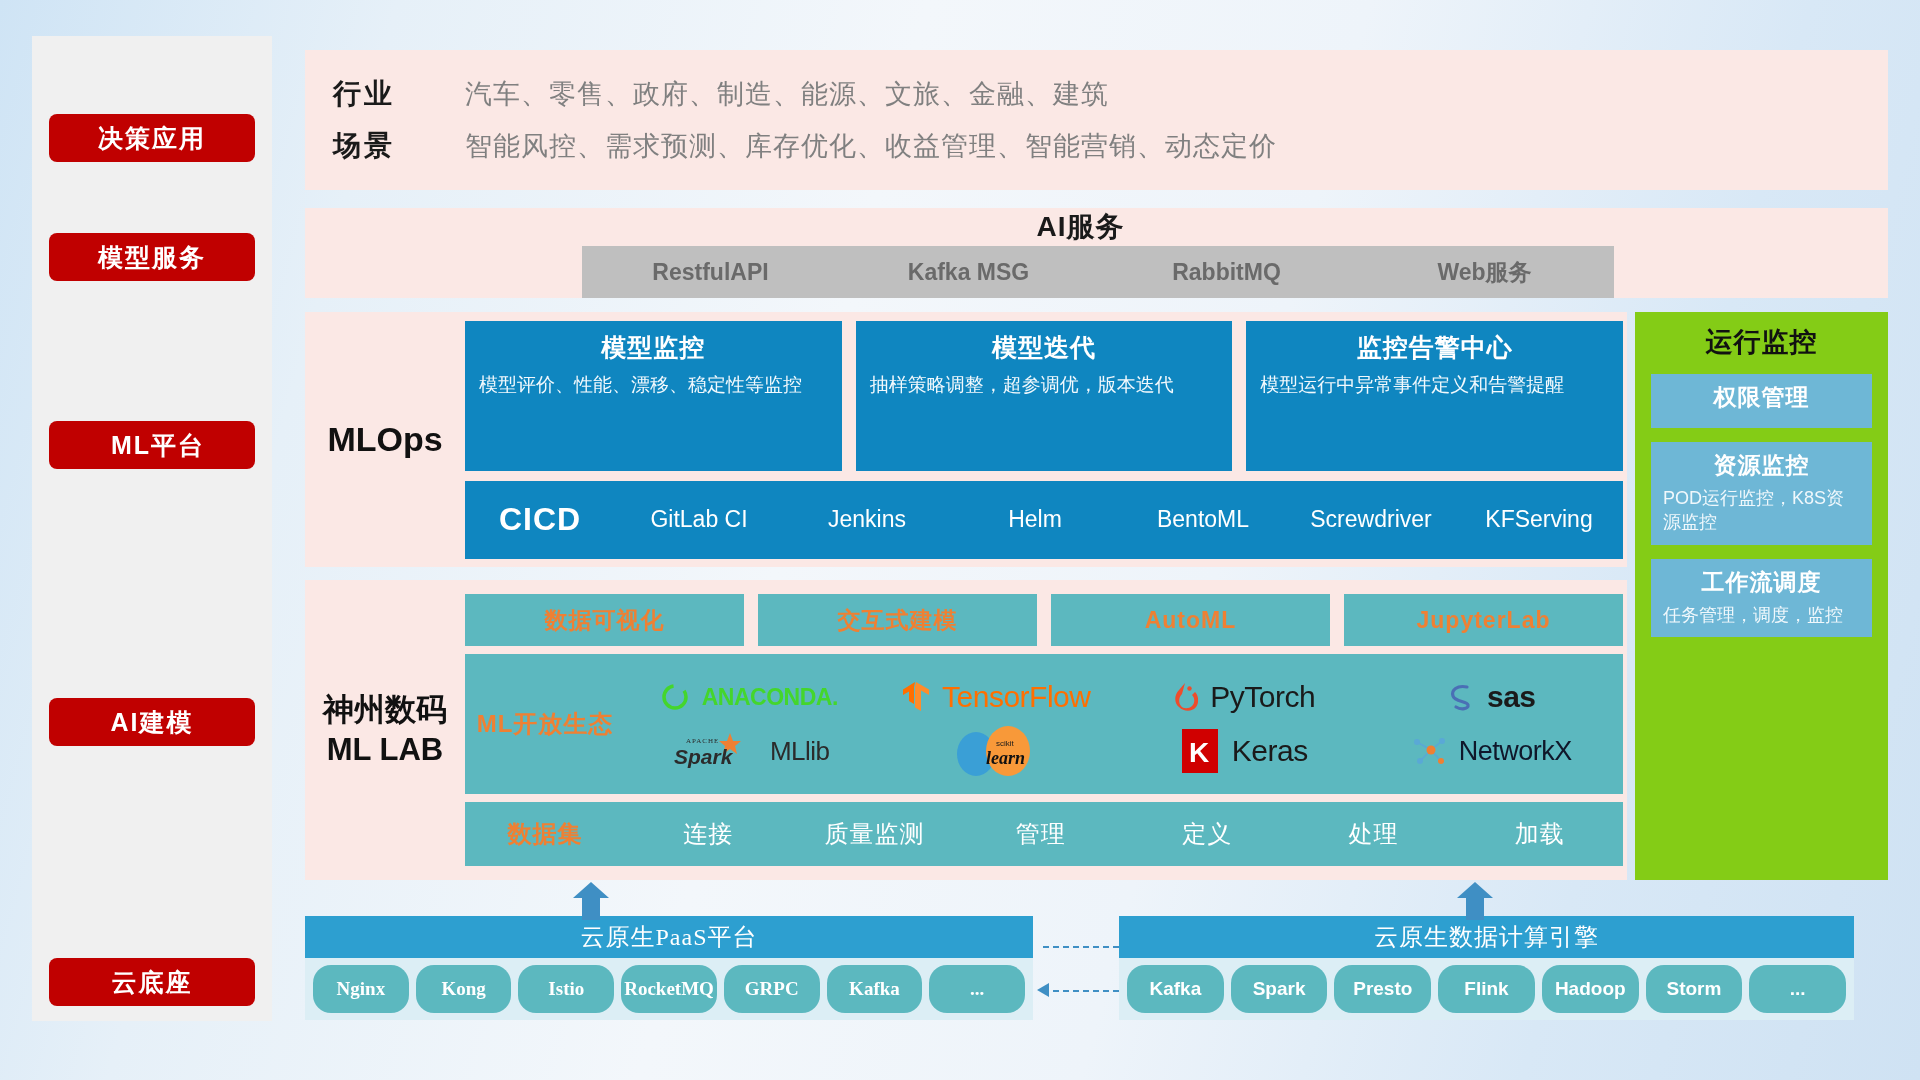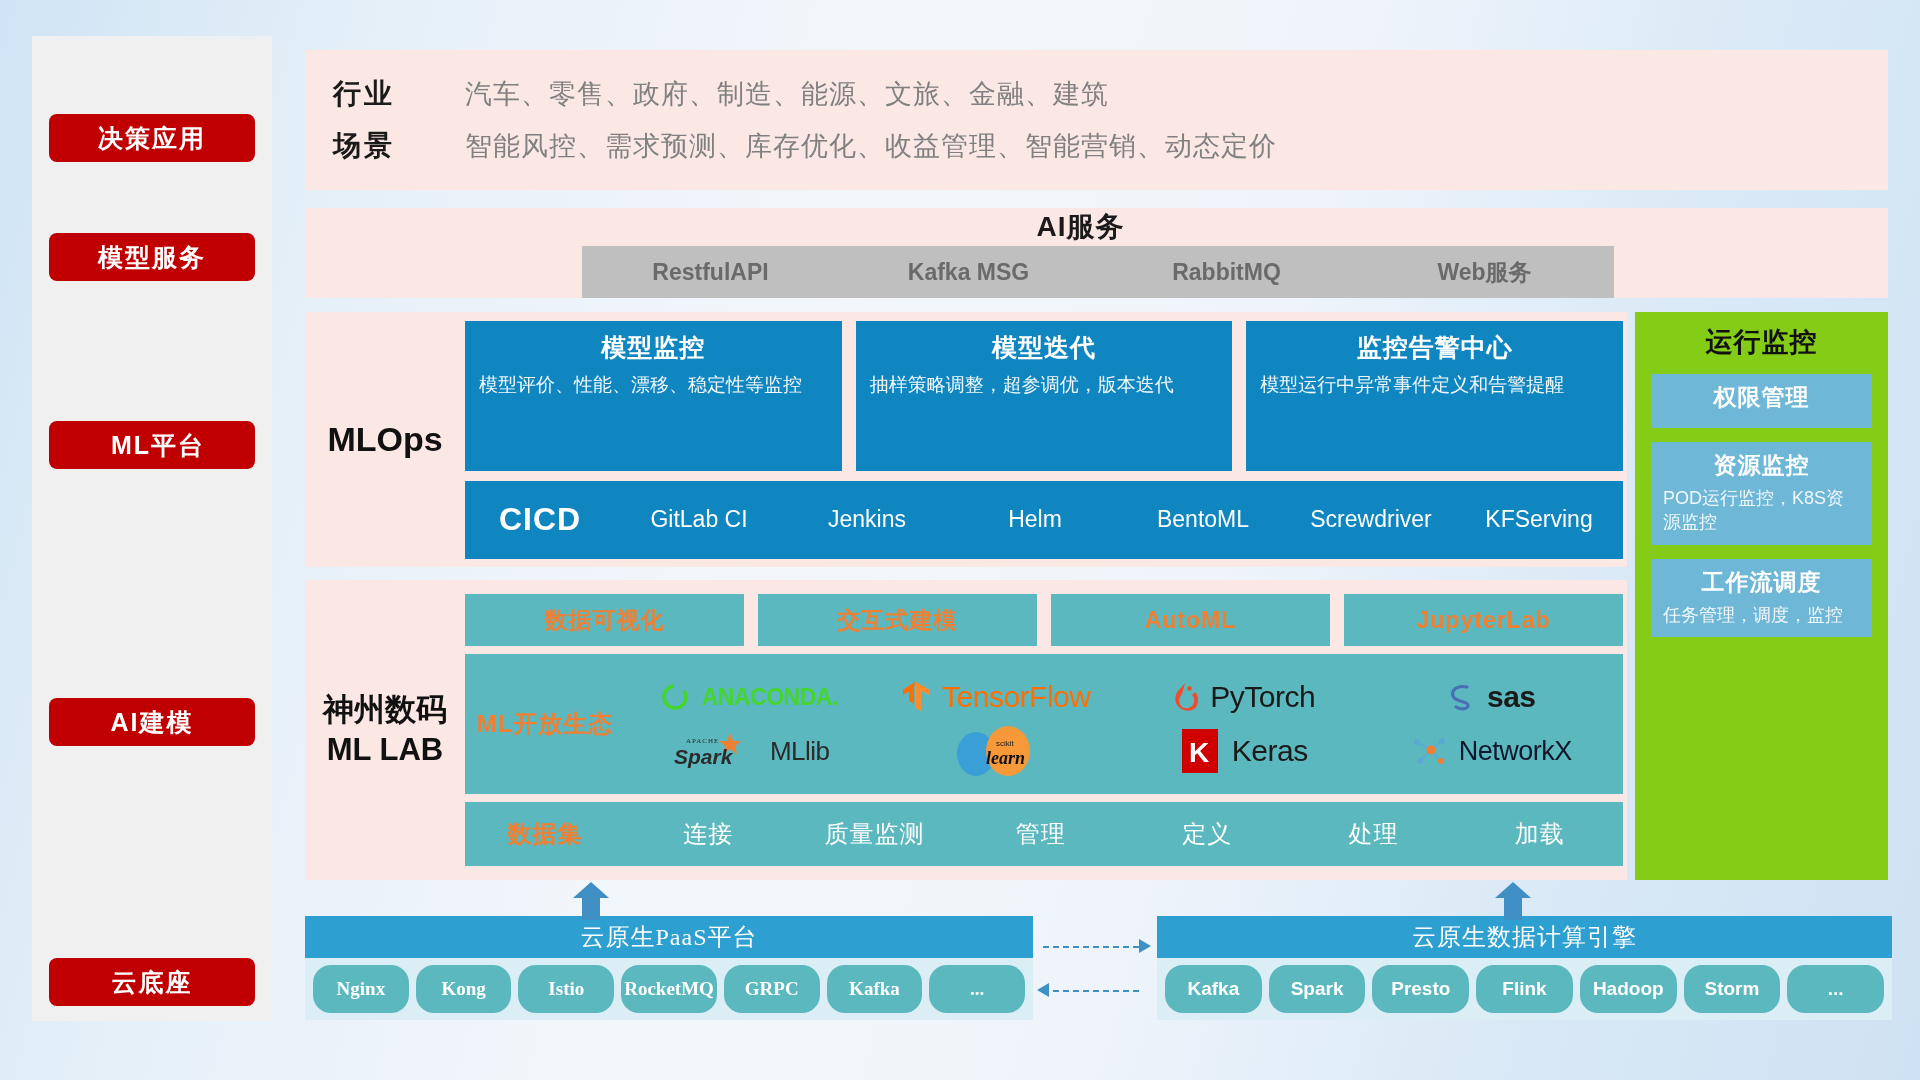--- a/index.html
+++ b/index.html
@@ -188,21 +188,21 @@
     margin-bottom: 5px; letter-spacing: 1px;
   }
   .mon-card-desc { font-size: 18px; line-height: 1.35; color: #f0f8fc; }
 
   
   #bottom-zone {
     position: absolute; left: 0; top: 848px; width: 1583px; height: 122px;
   }
   .cloud-block { position: absolute; top: 18px; }
   #cloud-paas { left: 0; width: 728px; font-family: Liberation Serif, serif; }
-  #cloud-engine { left: 852px; width: 735px; }
+  #cloud-engine { left: 814px; width: 735px; }
   .cloud-head {
     height: 42px; background: #2d9fd0; color: #fff;
     font-size: 24px; display: flex; align-items: center; justify-content: center;
     letter-spacing: 1px;
   }
   .cloud-body {
     background: #dceef5; padding: 7px 8px;
     display: flex; gap: 7px;
   }
   .cloud-chip {

